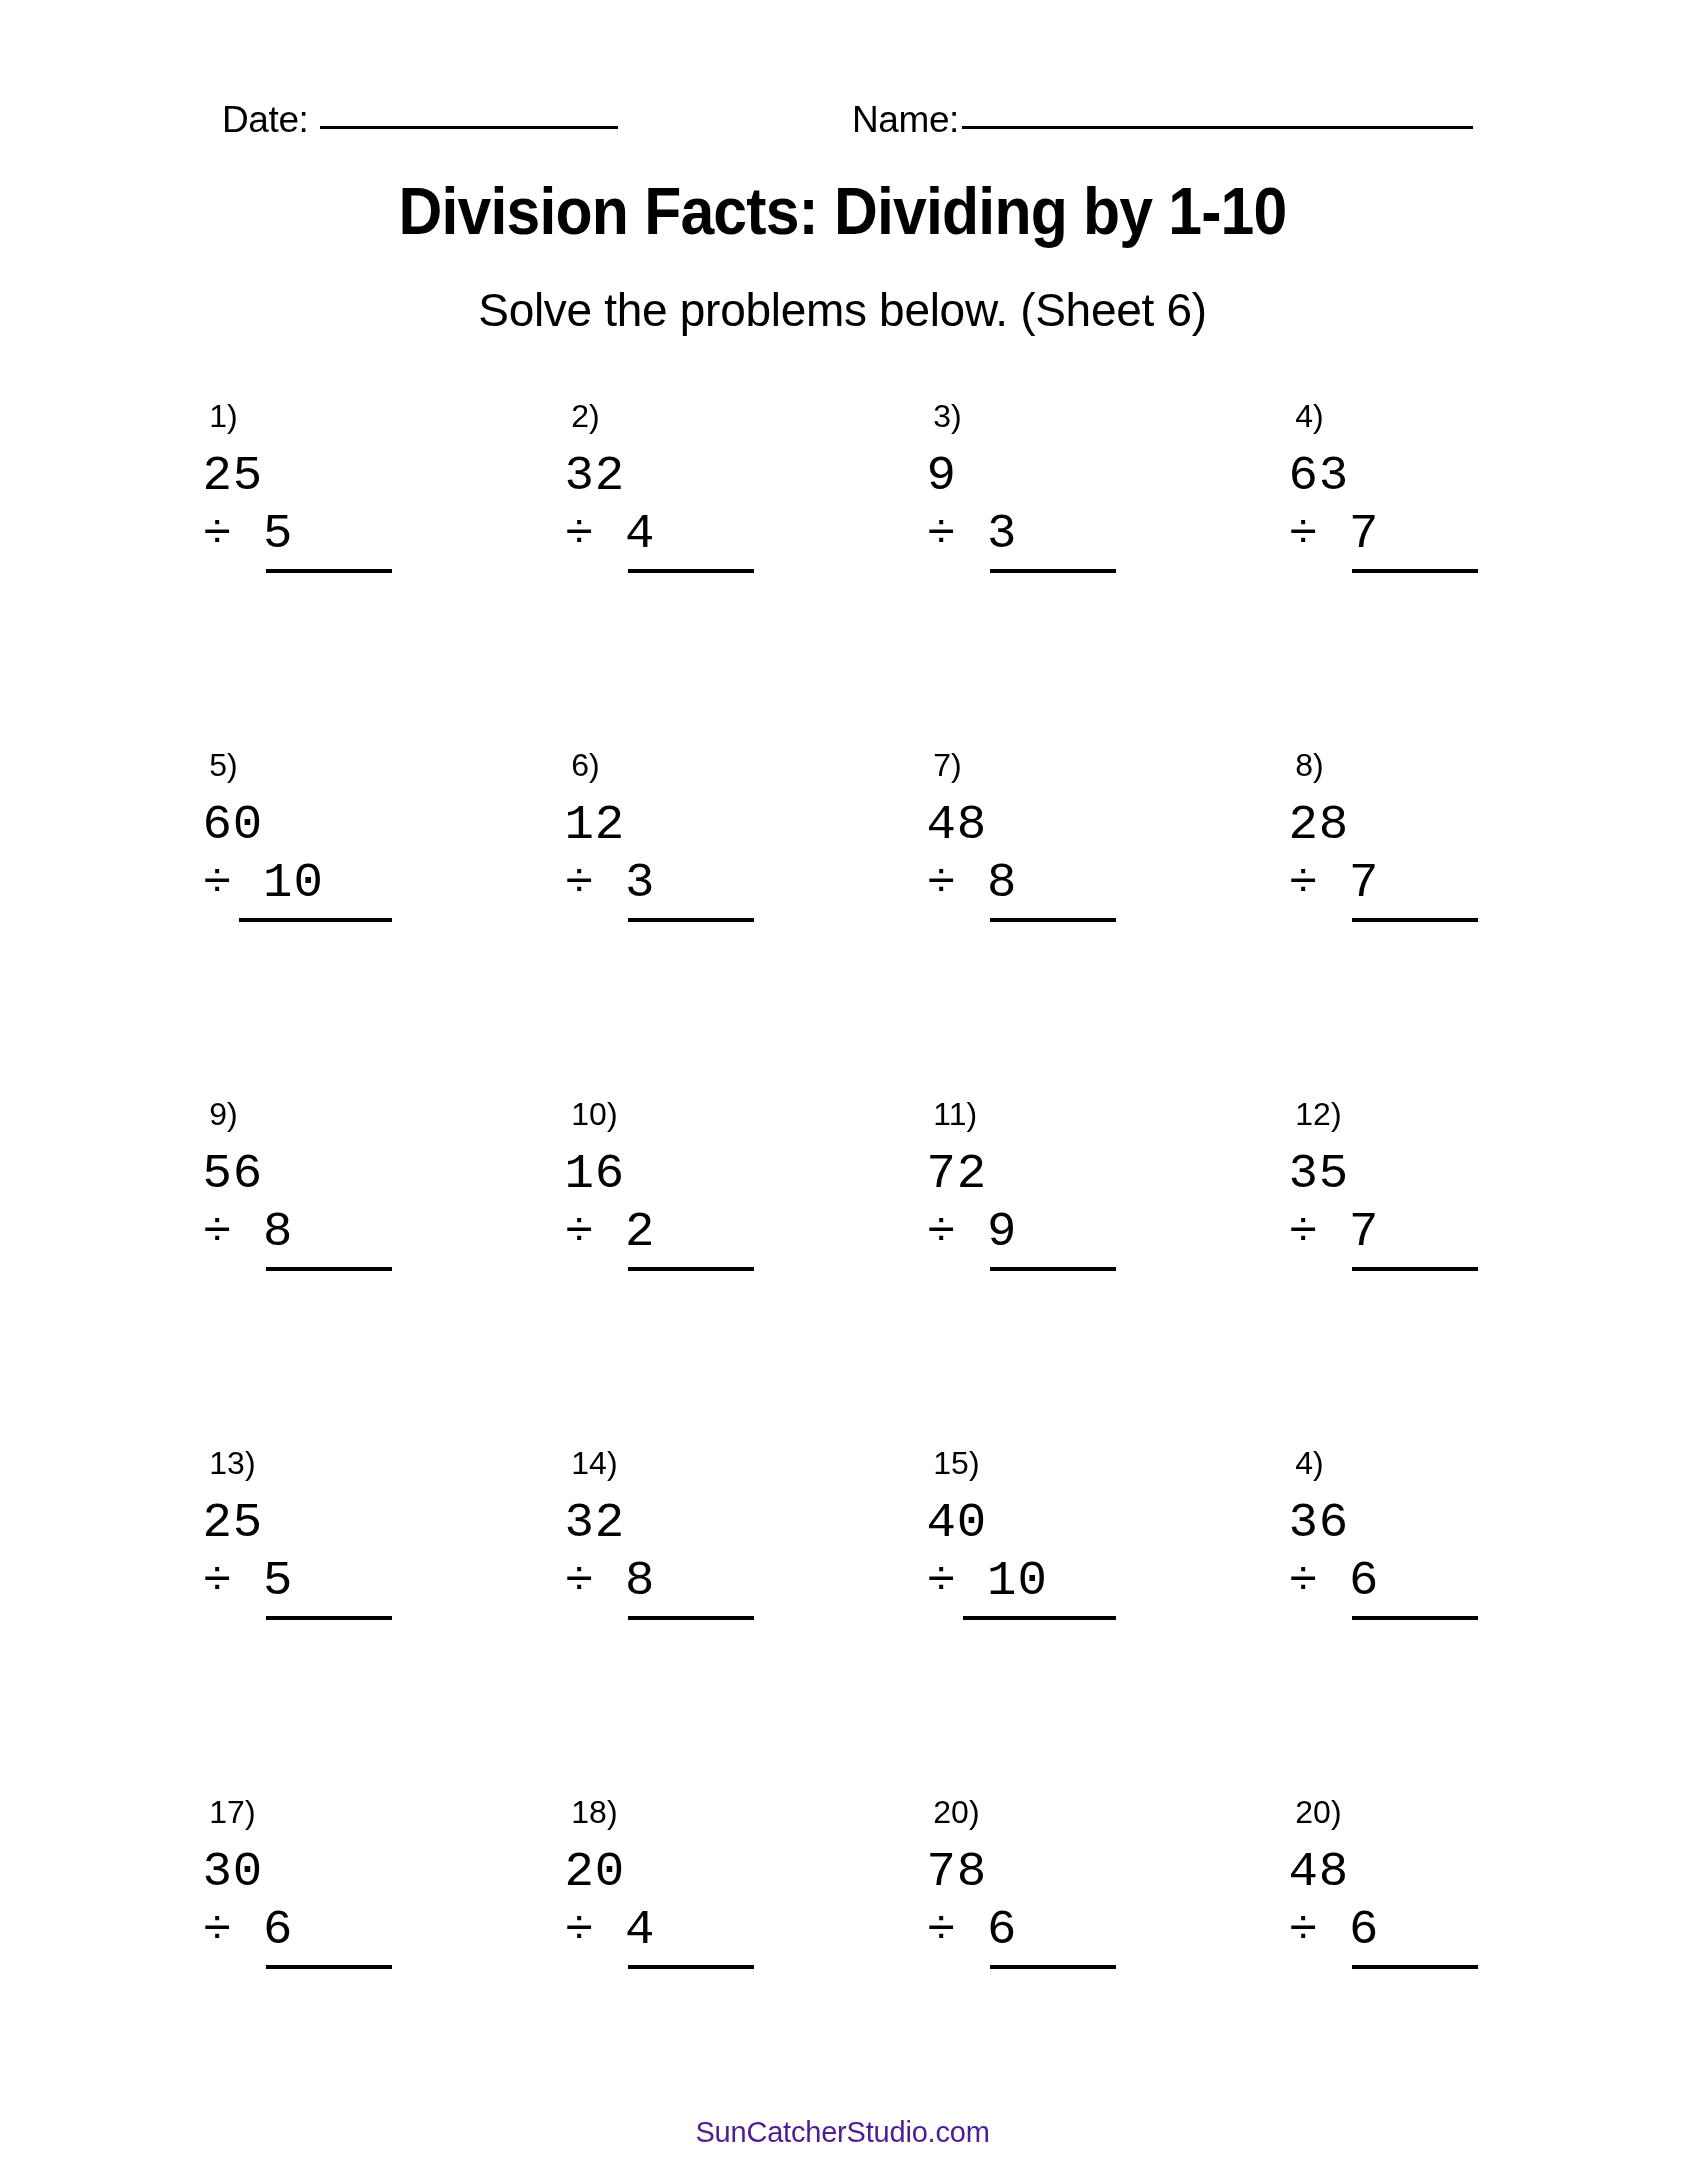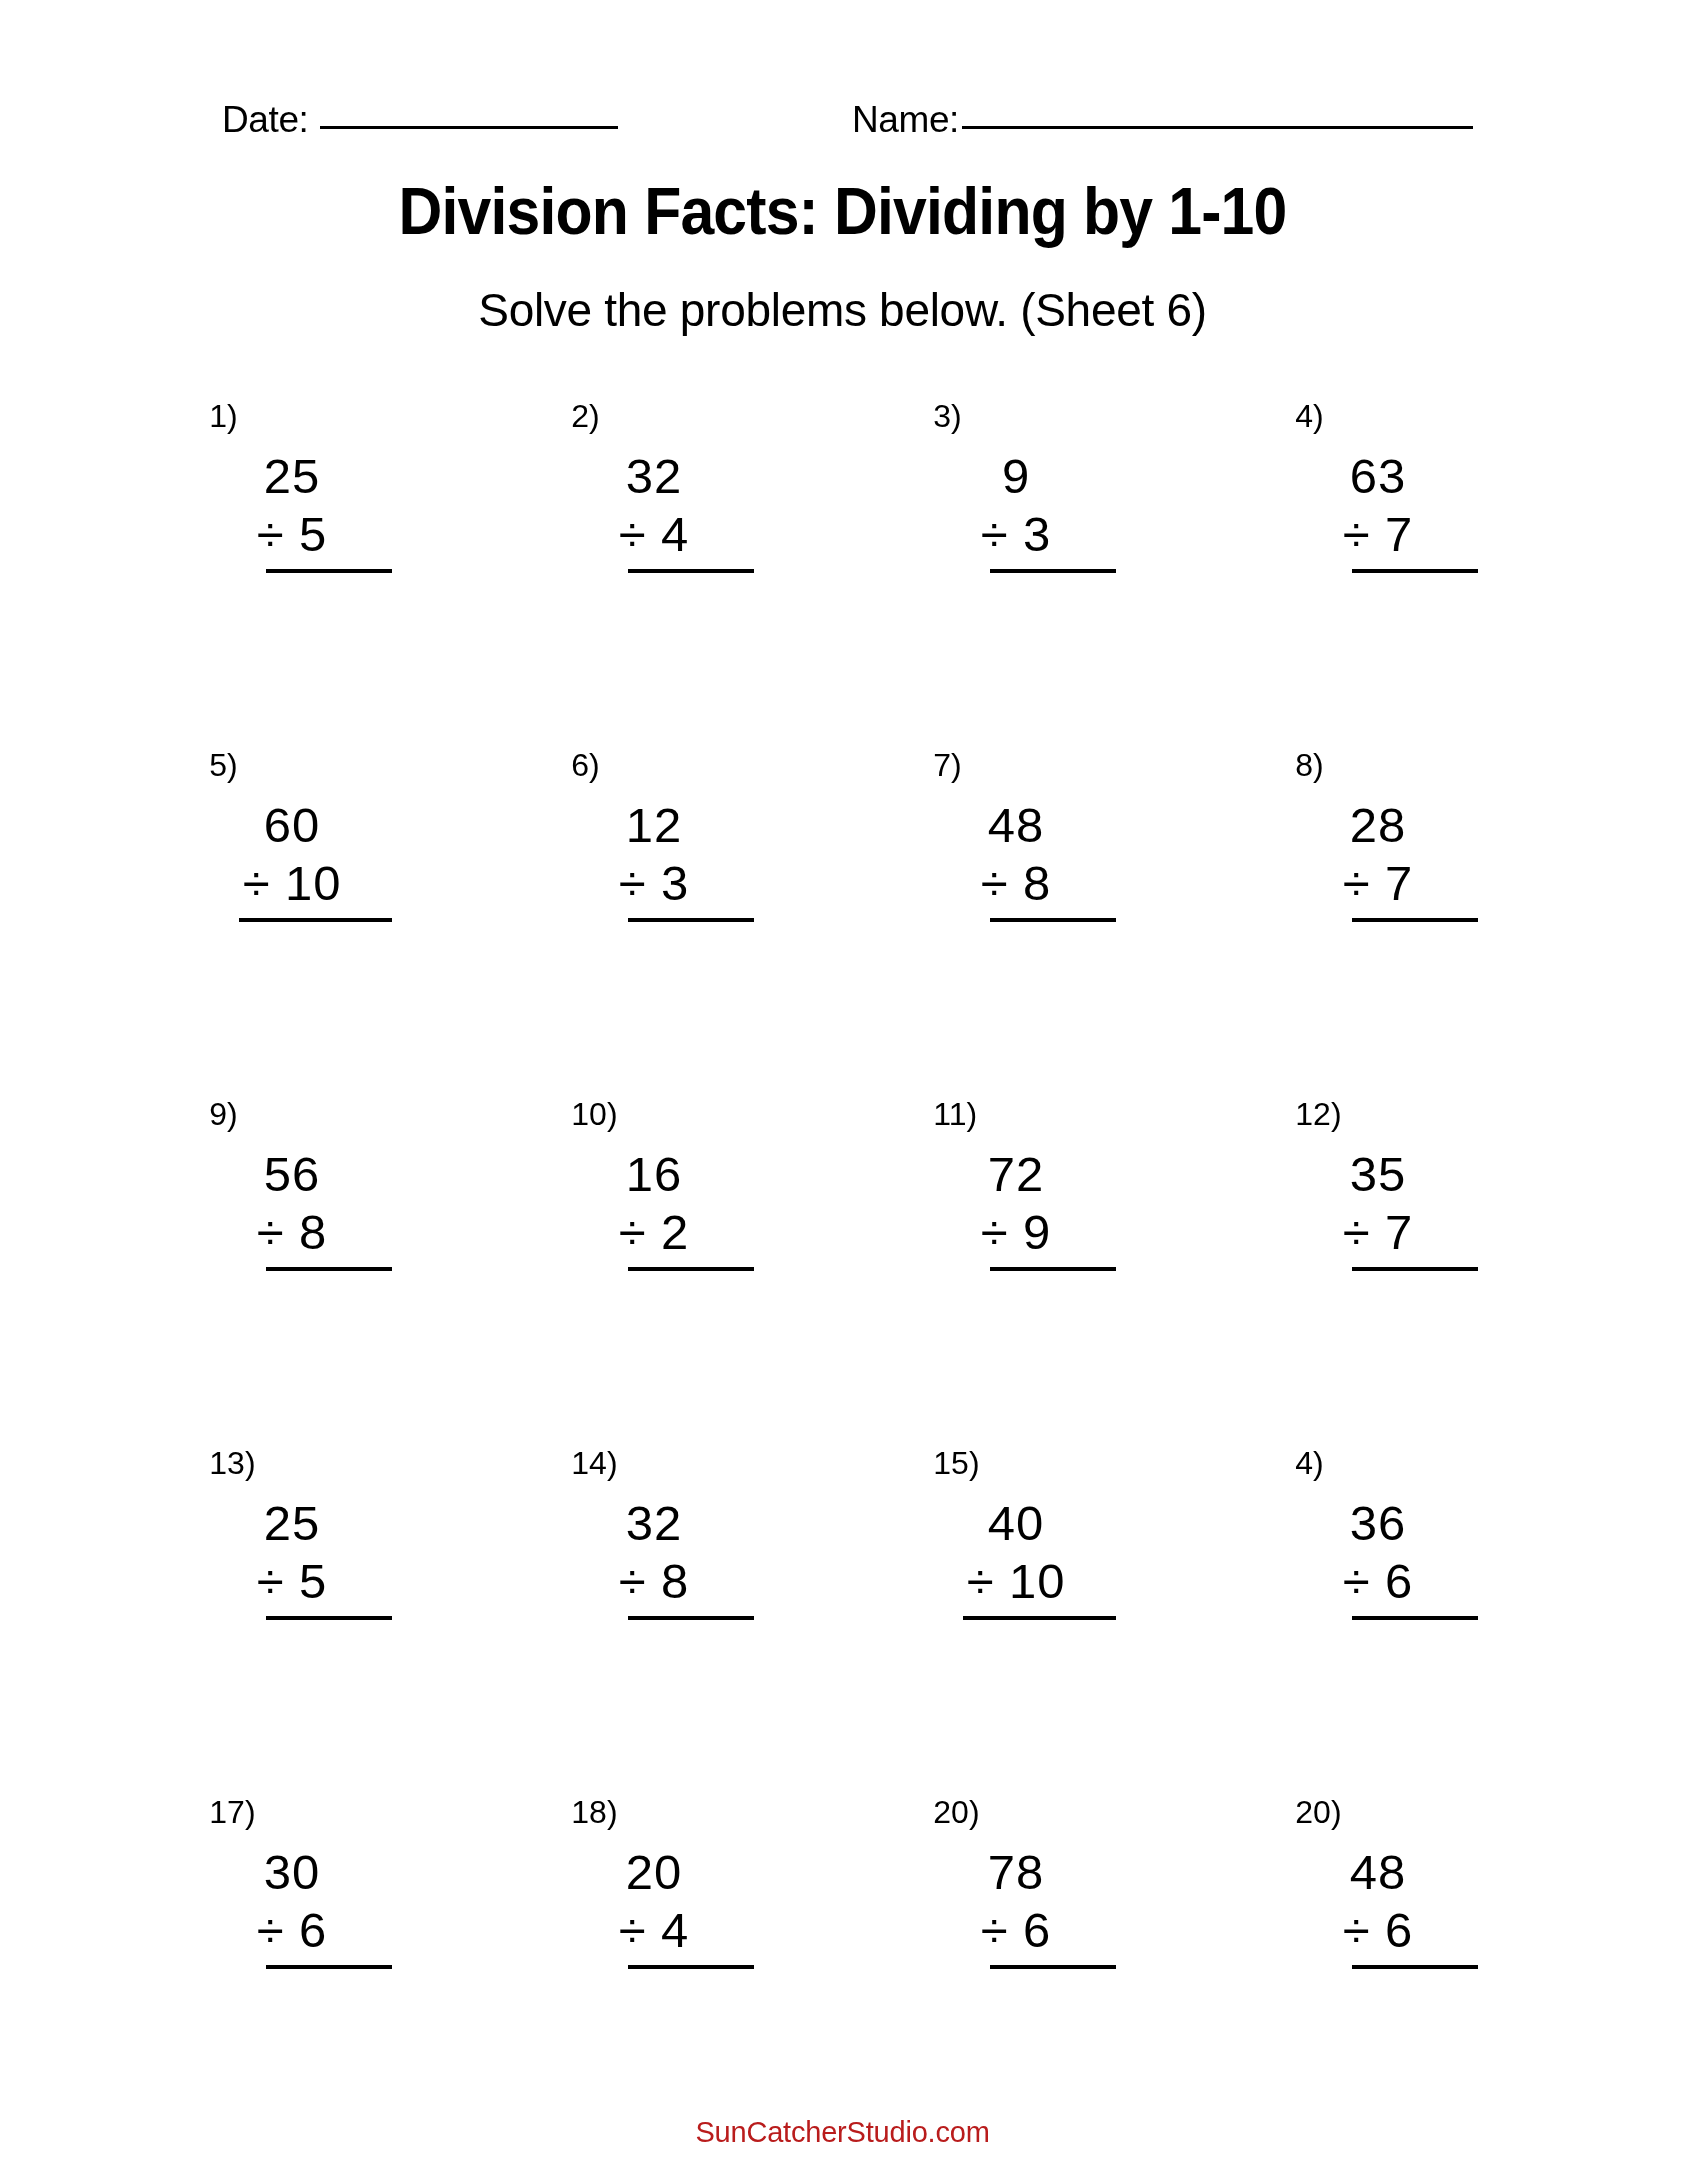--- a/index.html
+++ b/index.html
@@ -96,23 +96,24 @@
   }
   .prob-num {
     font-size: 32px;
     line-height: 1;
     text-align: left;
     padding-left: 6.8px;
     height: 48px;
   }
   .prob-body {
     width: 100%;
-    text-align: center;
+    text-align: left;
     padding-right: 34px;
     box-sizing: border-box;
+    font-family: Liberation Mono, monospace;
   }
   .prob-dividend {
     font-size: 49px;
     line-height: 1.18;
     letter-spacing: 0.9px;
   }
   .prob-divisor {
     font-size: 49px;
     line-height: 1.18;
     letter-spacing: 0.9px;
@@ -127,21 +128,21 @@
   .prob.wide .prob-rule { width: 153px; }
 
   
   .footer {
     position: absolute;
     bottom: 32px;
     left: 0;
     width: 100%;
     text-align: center;
     font-size: 29px;
-    color: #b91c1c;
+    color: #4c1d95;
     letter-spacing: -0.2px;
   }
 </style>
 </head>
 <body>
 
 <div class="page">
 
   <div class="idrow">
     <div class="field field-date">

